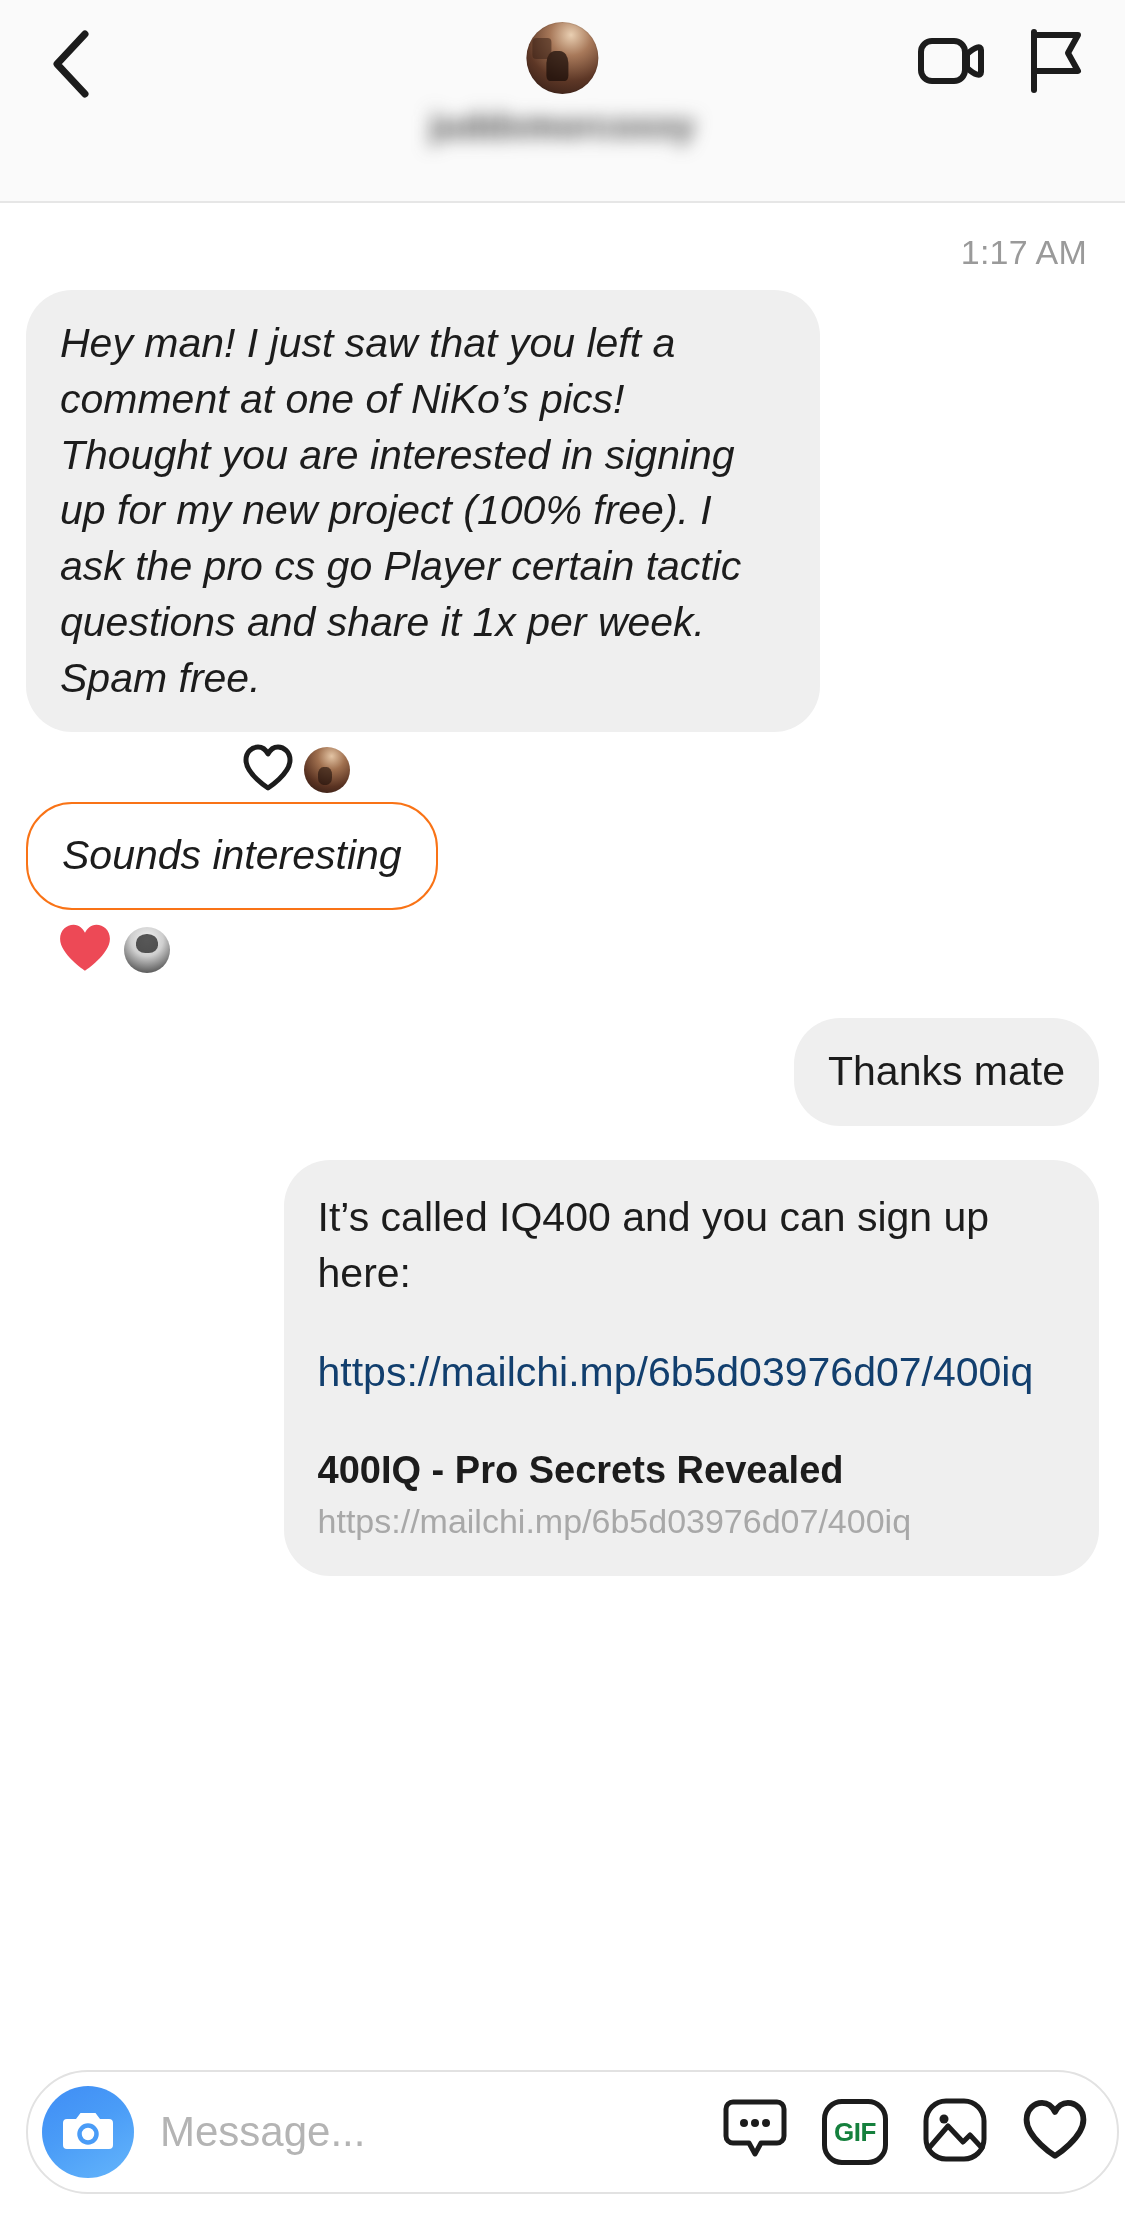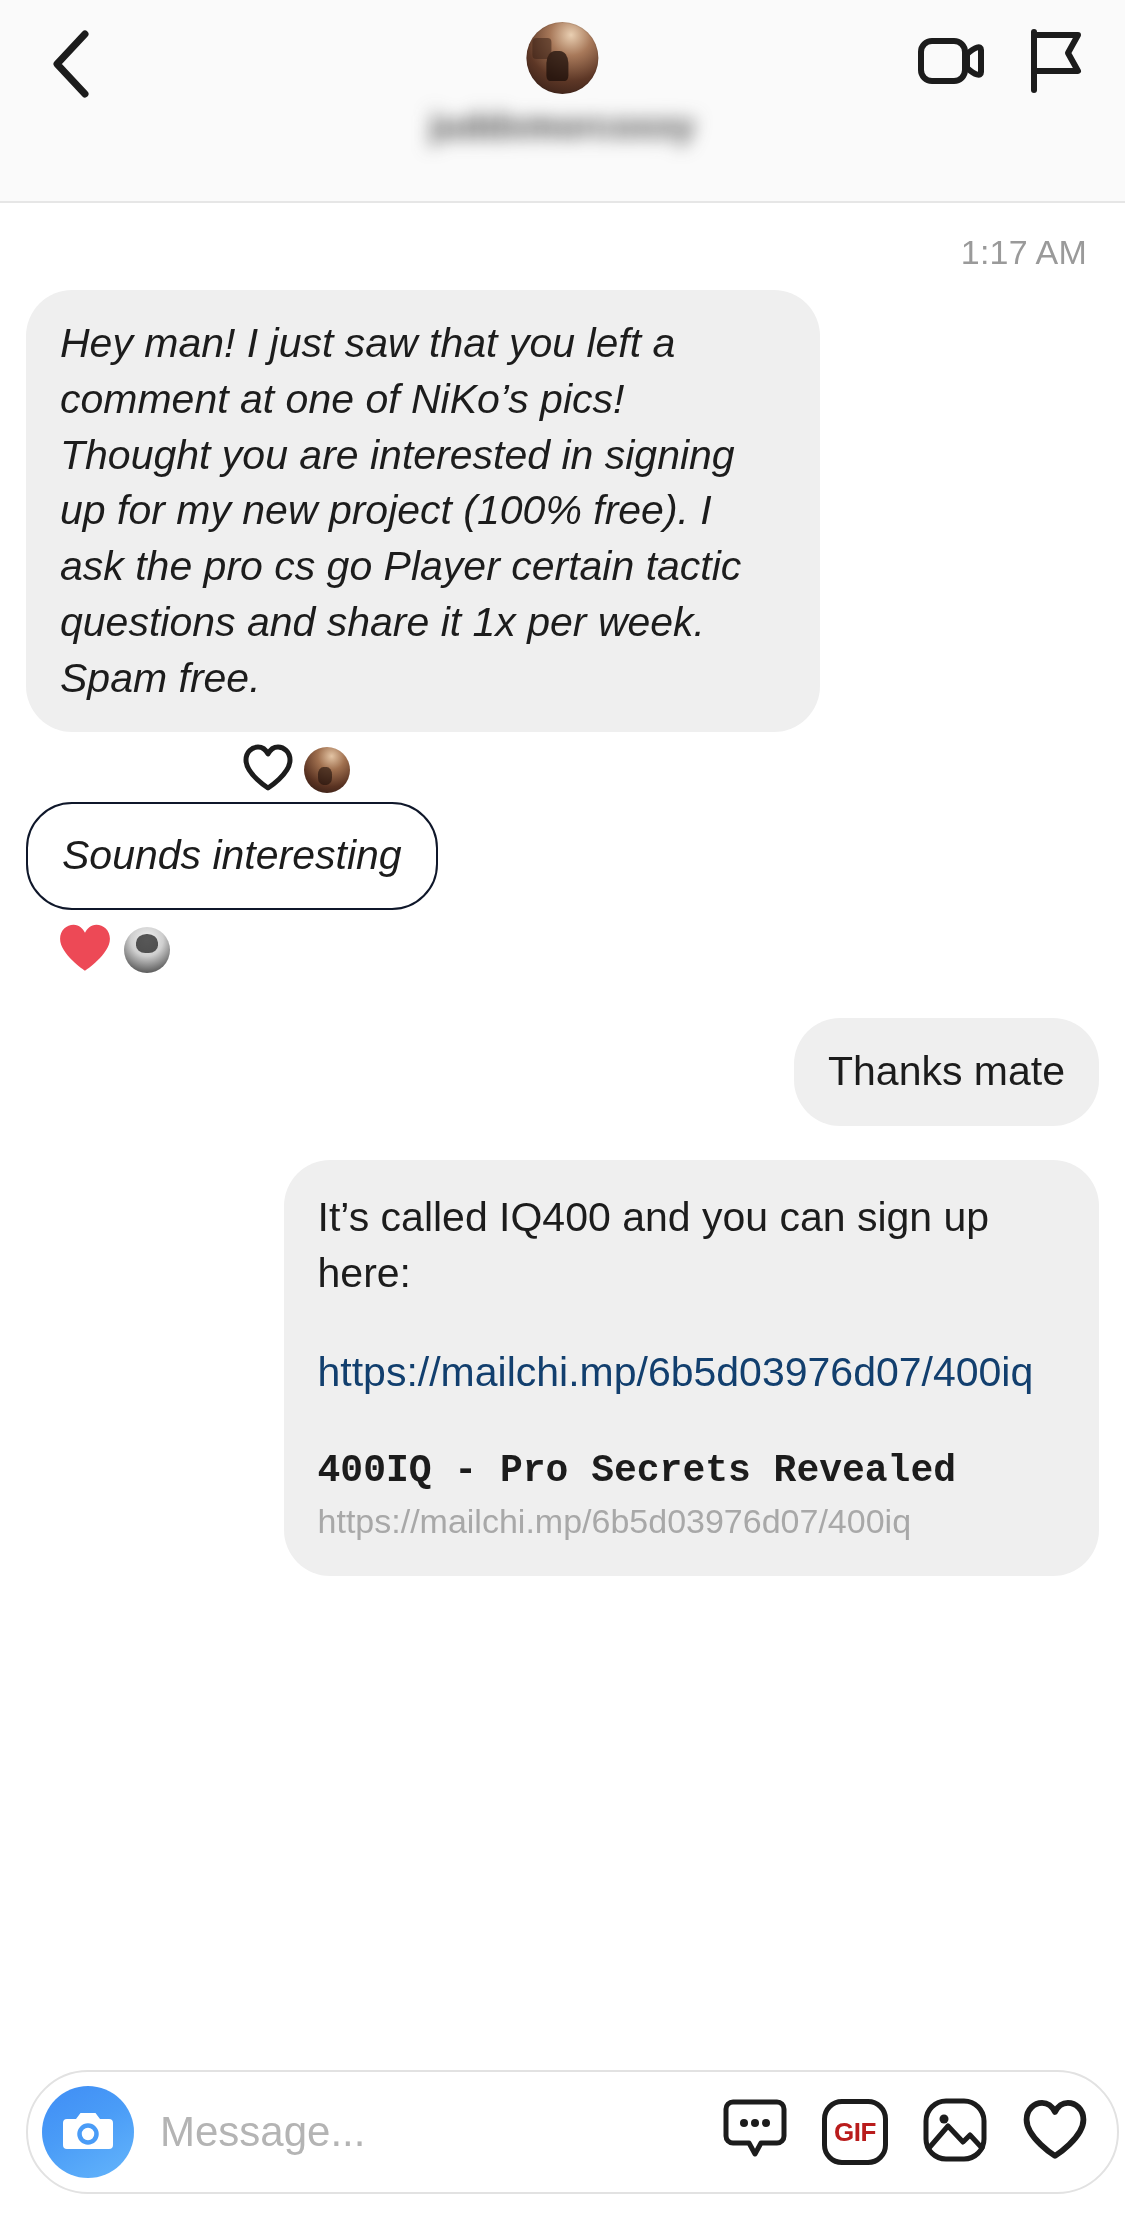--- a/index.html
+++ b/index.html
@@ -98,21 +98,21 @@
     border-radius: 46px;
     padding: 26px 34px;
     font-size: 41px;
     line-height: 1.36;
     color: #1c1c1c;
     word-wrap: break-word;
   }
   .bubble.filled { background: #efefef; }
   .bubble.outlined {
     background: #ffffff;
-    border: 2px solid #0f172a;
+    border: 2px solid #f97316;
     padding: 24px 34px;
   }
 
   
   .reactions {
     display: flex; align-items: center; gap: 10px;
     padding: 12px 0 6px 0;
   }
   .reactions.indent-a { margin-left: 216px; }
   .reactions.indent-b { margin-left: 30px; }
@@ -150,21 +150,20 @@
     margin-top: 44px;
     font-size: 41px; line-height: 1.36;
     color: #123f6e;
     word-break: break-all;
     cursor: pointer;
   }
   .preview-title {
     margin-top: 46px;
     font-size: 38px; font-weight: 700; color: #1c1c1c;
     line-height: 1.24;
-    font-family: Liberation Mono, monospace;
   }
   .preview-url {
     margin-top: 6px;
     font-size: 34px; color: #a8a8a8;
     line-height: 1.24;
     white-space: nowrap; overflow: hidden;
   }
 
   
   .composer {
@@ -202,21 +201,21 @@
   .composer-icons { display: flex; align-items: center; gap: 28px; flex: 0 0 auto; }
   .c-icon {
     width: 72px; height: 72px;
     display: flex; align-items: center; justify-content: center;
     cursor: pointer;
   }
   .gif-box {
     width: 66px; height: 66px;
     border: 5px solid #1c1c1c; border-radius: 20px;
     display: flex; align-items: center; justify-content: center;
-    font-size: 26px; font-weight: 700; color: #b91c1c;
+    font-size: 26px; font-weight: 700; color: #15803d;
     letter-spacing: -.5px;
   }
 </style>
 </head>
 <body>
 
 <div class="phone">
 
   <div class="header">
 

